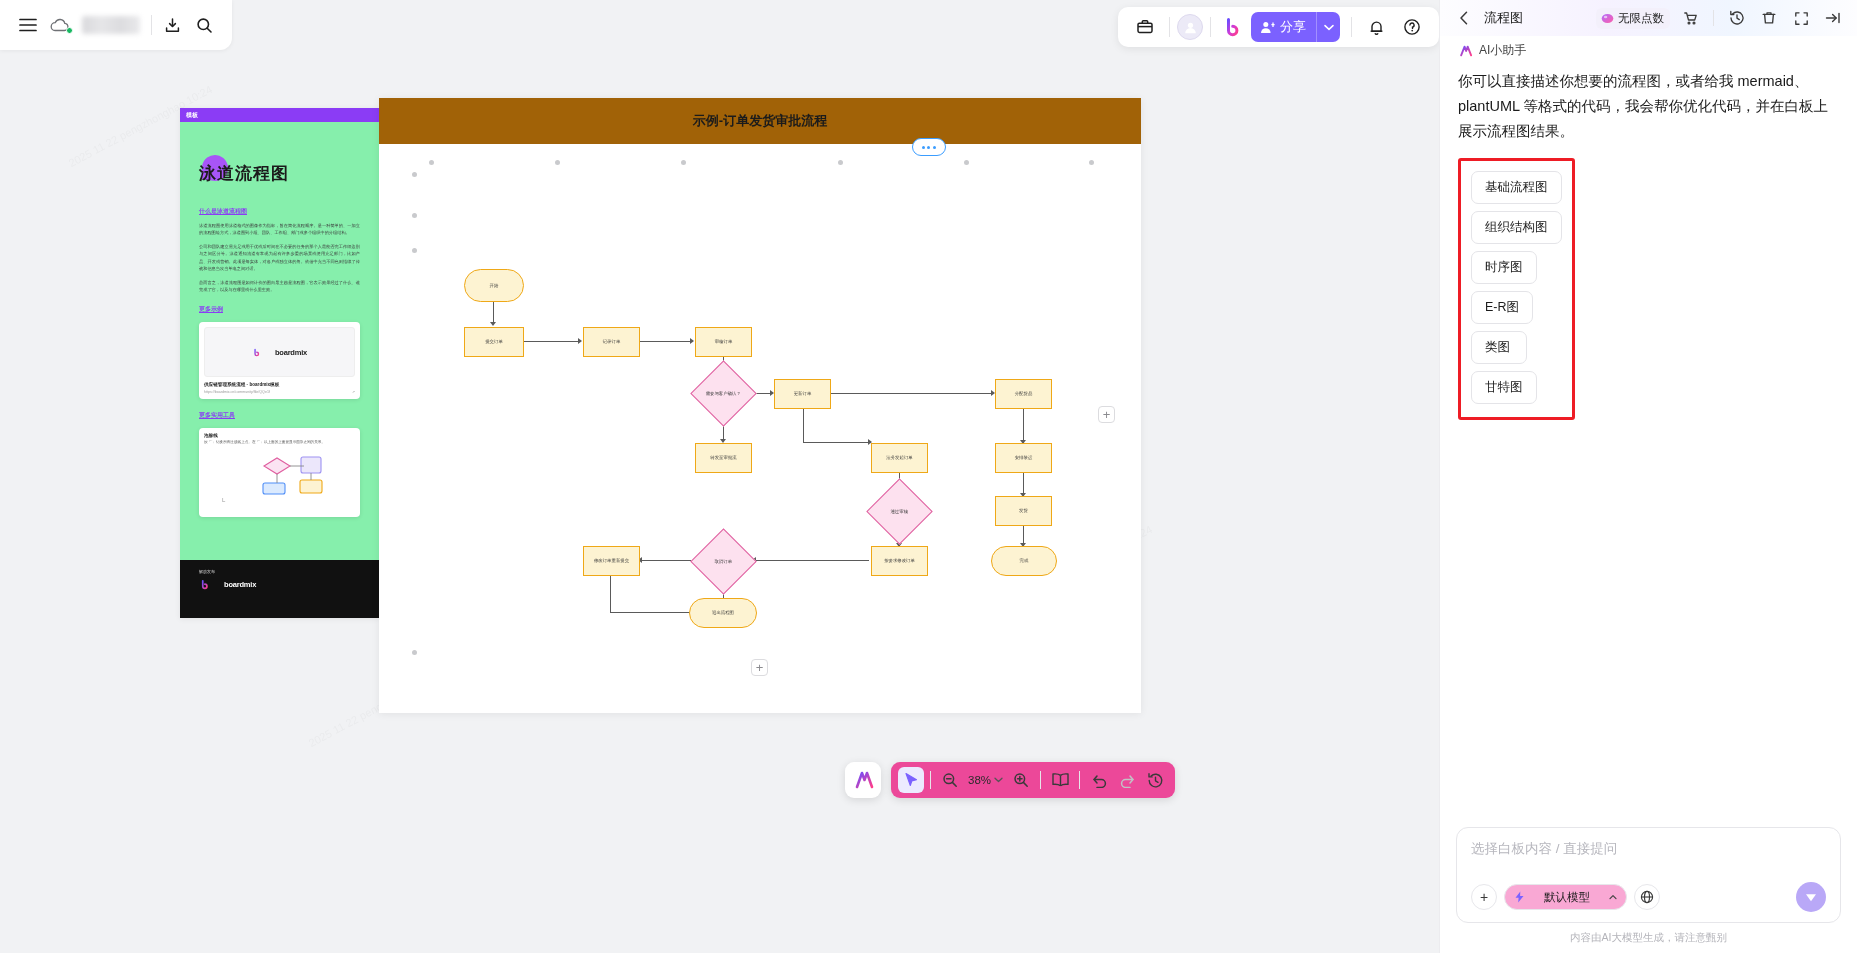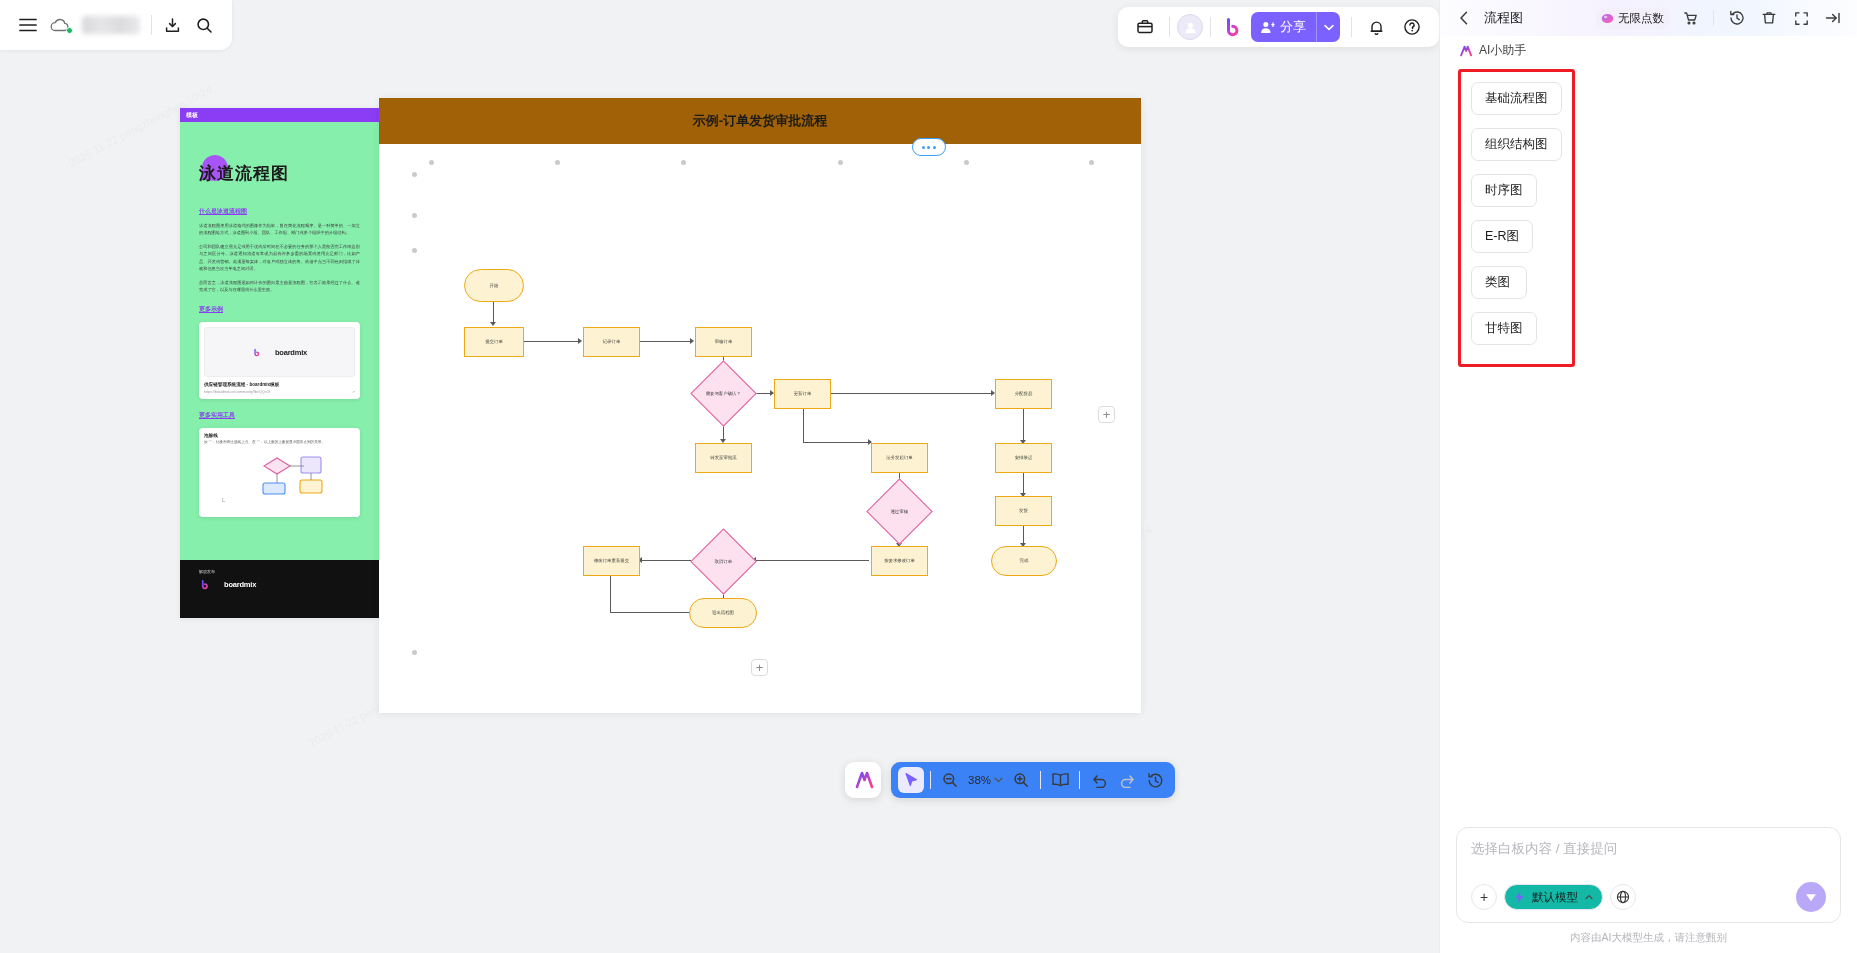--- a/index.html
+++ b/index.html
@@ -186,21 +186,21 @@
     position: absolute; left: 845px; top: 762px;
     height: 36px; display: flex; align-items: center; gap: 3px;
   }
   .ai-btn {
     width: 36px; height: 36px; border-radius: 9px; background: #fff;
     box-shadow: 0 2px 8px rgba(0,0,0,0.12);
     display: flex; align-items: center; justify-content: center; cursor: pointer;
     margin-right: 7px;
   }
   .bbar {
-    height: 36px; background: #3b82f6; border-radius: 9px;
+    height: 36px; background: #ec4899; border-radius: 9px;
     box-shadow: 0 2px 8px rgba(0,0,0,0.12);
     display: flex; align-items: center; padding: 0 7px; gap: 2px;
   }
   .bb-i { width: 26px; height: 26px; border-radius: 6px; cursor: pointer;
     display: flex; align-items: center; justify-content: center; color: #3a3a3a; }
   .bb-i.active { background: #eceaff; color: #7b61ff; }
   .zoom-lbl { font-size: 11.5px; color: #2b2b2b; padding: 0 3px; cursor: pointer;
     display:flex; align-items:center; gap: 3px; }
   .bb-div { width: 1px; height: 18px; background: #e6e6e9; margin: 0 4px; }
 
@@ -226,35 +226,35 @@
 
   .ai-body { flex: 1; padding: 6px 18px 0 18px; overflow: hidden; position: relative; }
   .ai-name-row { display: flex; align-items: center; gap: 6px; margin-bottom: 10px; }
   .ai-name { font-size: 12px; color: #444; }
   .ai-msg { font-size: 14.5px; line-height: 1.72; color: #1b1b1b; margin-bottom: 14px; }
   .hl-box { border: 3px solid #ee1c25; border-radius: 3px; padding: 10px 10px 6px 10px;
     display: inline-block; }
   .chip {
     display: block; width: fit-content; min-width: 56px;
     border: 1px solid #e4e4e8; border-radius: 7px; background: #fff;
-    font-size: 12.5px; color: #1b1b1b; padding: 7px 13px; margin-bottom: 13px;
+    font-size: 12.5px; color: #1b1b1b; padding: 7px 13px; margin-bottom: 7px;
     cursor: pointer;
   }
 
   .ai-foot { padding: 0 16px 8px 16px; }
   .composer {
     border: 1px solid #e6e6ea; border-radius: 12px; background: #fff;
     padding: 12px 14px 10px 14px; height: 96px;
     display: flex; flex-direction: column; justify-content: space-between;
   }
   .composer-ph { font-size: 13.5px; color: #b6b6bd; cursor: text; }
   .composer-row { display: flex; align-items: center; gap: 7px; }
   .c-btn { height: 26px; border: 1px solid #e7e7eb; border-radius: 13px;
-    display: flex; align-items: center; gap: 7px; padding: 0 9px;
-    font-size: 11.5px; color: #1b1b1b; cursor: pointer; background: #14b8a6; }
+    display: flex; align-items: center; gap: 19px; padding: 0 9px;
+    font-size: 11.5px; color: #1b1b1b; cursor: pointer; background: #f9a8d4; }
   .c-circ { width: 26px; height: 26px; border: 1px solid #e7e7eb; border-radius: 50%;
     display: flex; align-items: center; justify-content: center; cursor: pointer;
     color: #3a3a3a; font-size: 14px; background: #fff; }
   .send-btn { width: 30px; height: 30px; border-radius: 50%;
     background: #b9a8f7; display: flex; align-items: center; justify-content: center;
     margin-left: auto; cursor: pointer; }
   .ai-disclaimer { text-align: center; font-size: 10.5px; color: #b4b4ba; margin-top: 8px; }
 
   .wm { position: absolute; inset: 0; pointer-events: none; opacity: 0.035;
     font-size: 11px; color: #333; overflow: hidden; }
@@ -691,20 +691,21 @@
           <defs>
               <linearGradient id="aig2" x1="0" y1="0" x2="1" y2="1">
                 <stop offset="0" stop-color="#6b4dff"></stop>
                 <stop offset="1" stop-color="#ff3d8a"></stop>
               </linearGradient>
             </defs>
           <path d="M5 18 L10.5 4 L13 11 L15.5 4 L21 18" fill="none" stroke="url(#aig2)" stroke-width="3" stroke-linecap="round" stroke-linejoin="round"></path>
         </svg>
         <span class="ai-name">AI小助手</span>
       </div>
+      <div class="ai-msg">你可以直接描述你想要的流程图，或者给我 mermaid、plantUML 等格式的代码，我会帮你优化代码，并在白板上展示流程图结果。</div>
       <div class="hl-box">
         <div class="chip">基础流程图</div>
         <div class="chip">组织结构图</div>
         <div class="chip">时序图</div>
         <div class="chip">E-R图</div>
         <div class="chip">类图</div>
         <div class="chip">甘特图</div>
       </div>
     </div>
 

